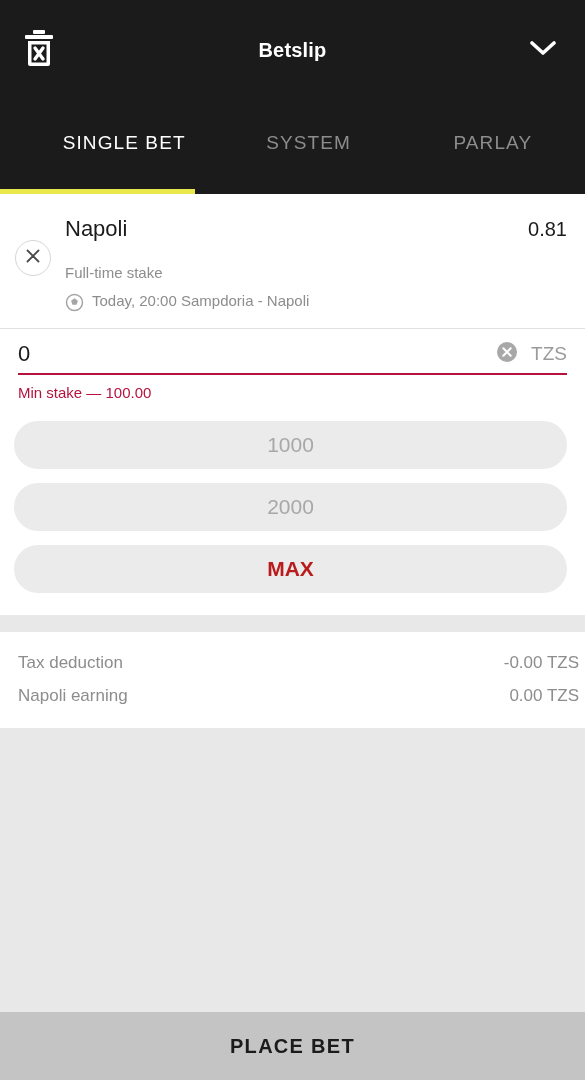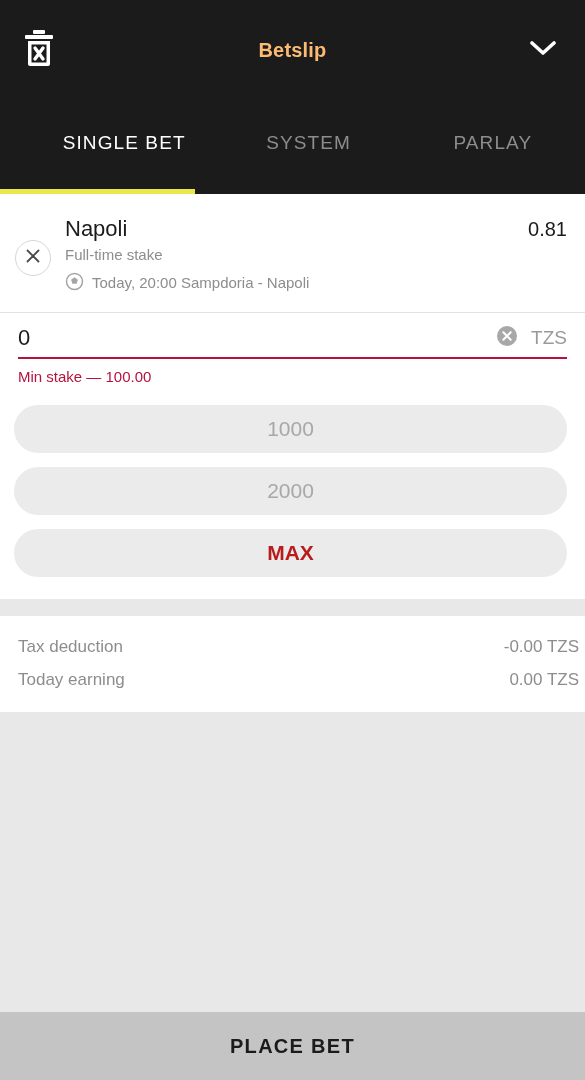--- a/index.html
+++ b/index.html
@@ -20,21 +20,21 @@
     display:flex; align-items:center;
   }
   .trash-btn {
     position:absolute; left:16px; top:25px;
     width:46px; height:50px;
     display:flex; align-items:center; justify-content:center;
     cursor:pointer;
   }
   .header-title {
     width:100%; text-align:center;
-    color:#fdba74; font-size:20px; font-weight:bold;
+    color:#ffffff; font-size:20px; font-weight:bold;
     letter-spacing:0.2px;
   }
   .chevron-btn {
     position:absolute; right:20px; top:32px;
     width:44px; height:36px;
     display:flex; align-items:center; justify-content:center;
     cursor:pointer;
   }
 
   
@@ -78,28 +78,28 @@
     border:1px solid #d6d6d6;
     border-radius:50%;
     margin:30px 14px 0 15px;
     display:flex; align-items:center; justify-content:center;
     cursor:pointer;
     background:#fff;
   }
   .bet-info { flex:1 1 auto; padding-top:4px; }
   .bet-name {
     font-size:22px; color:#1b1b1b; line-height:30px;
-    margin-bottom:0;
+    margin-bottom:18px;
   }
   .bet-market {
     font-size:15px; color:#8d8d8d; line-height:22px;
     margin-bottom:6px;
   }
   .bet-event {
-    display:flex; align-items:flex-start;
+    display:flex; align-items:flex-end;
     font-size:15px; color:#8d8d8d; line-height:22px;
   }
   .ball-icon { margin-right:8px; display:flex; align-items:center; }
   .bet-odds {
     flex:0 0 auto;
     font-size:20px; color:#1b1b1b;
     padding-top:8px; text-align:right;
     min-width:56px;
   }
 
@@ -272,21 +272,21 @@
   </div>
 
   <div class="band"></div>
 
   <div class="summary">
     <div class="summary-row">
       <span>Tax deduction</span>
       <span>-0.00 TZS</span>
     </div>
     <div class="summary-row">
-      <span>Today earning</span>
+      <span>Napoli earning</span>
       <span>0.00 TZS</span>
     </div>
   </div>
 
   <div class="filler"></div>
 
   <button class="place-bet">PLACE BET</button>
 </div>
 
 </body></html>

